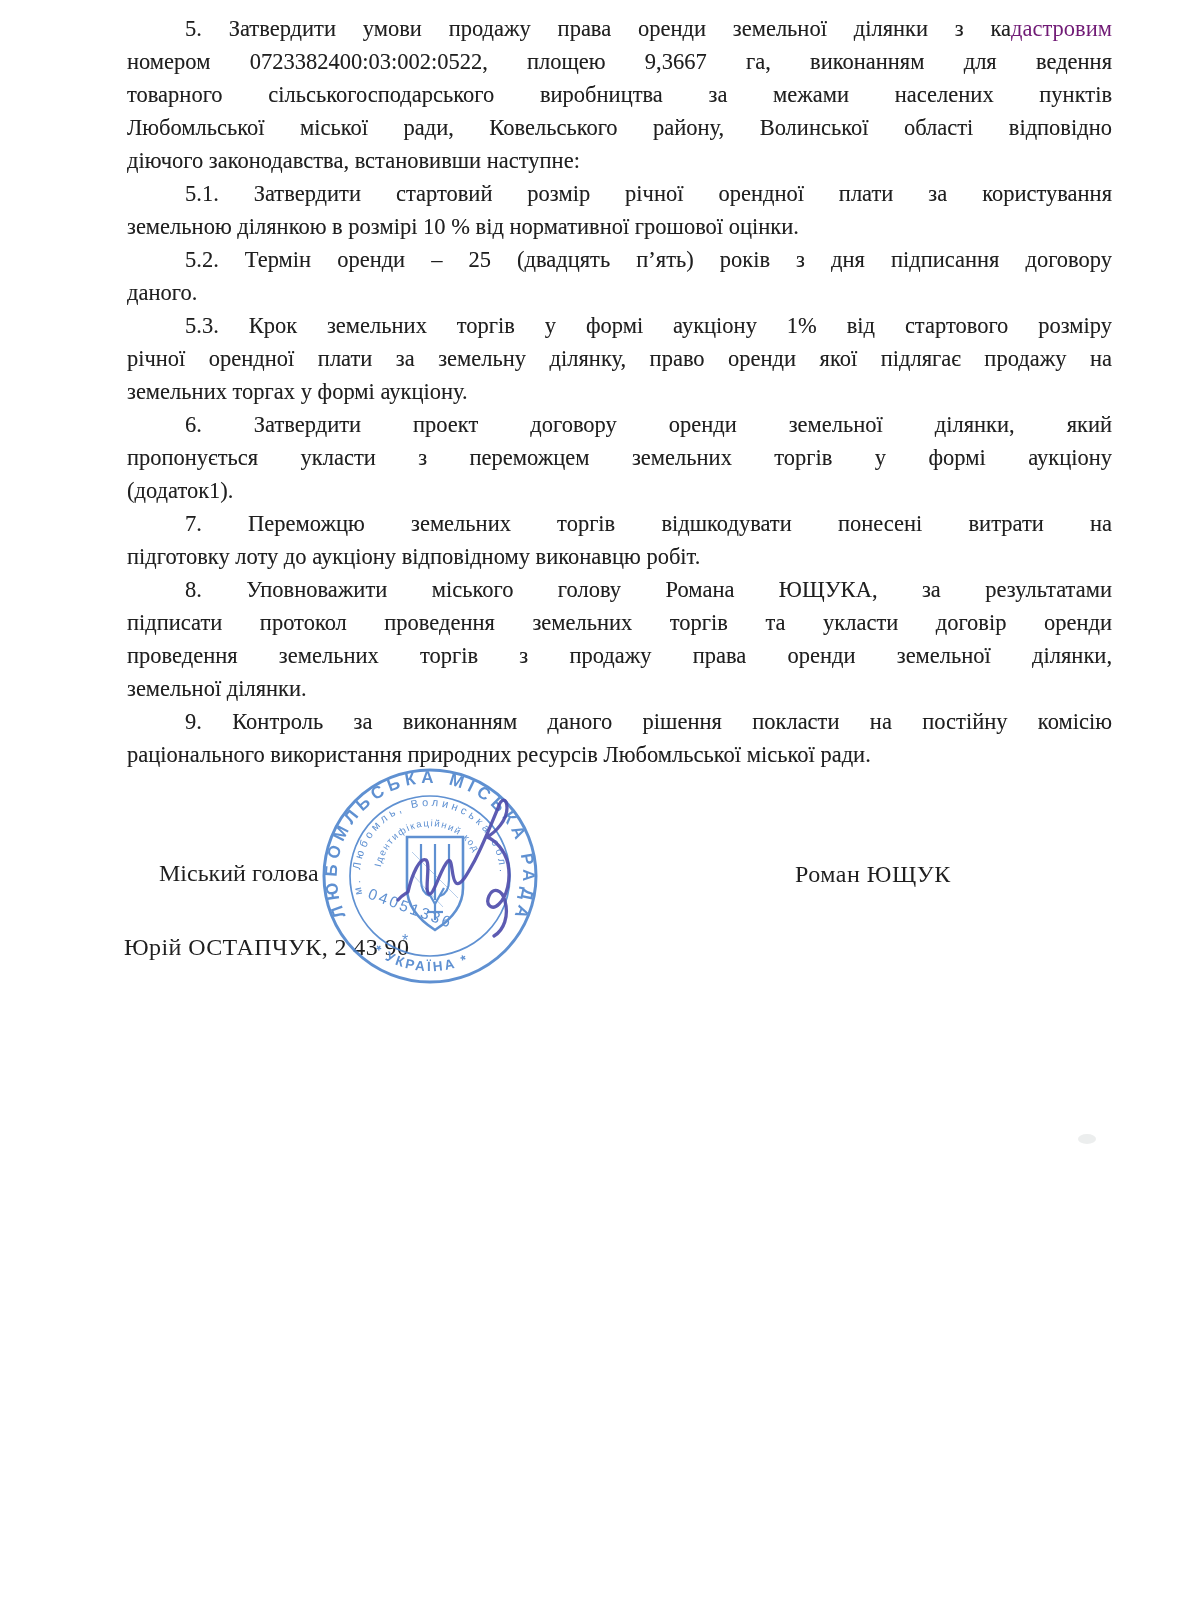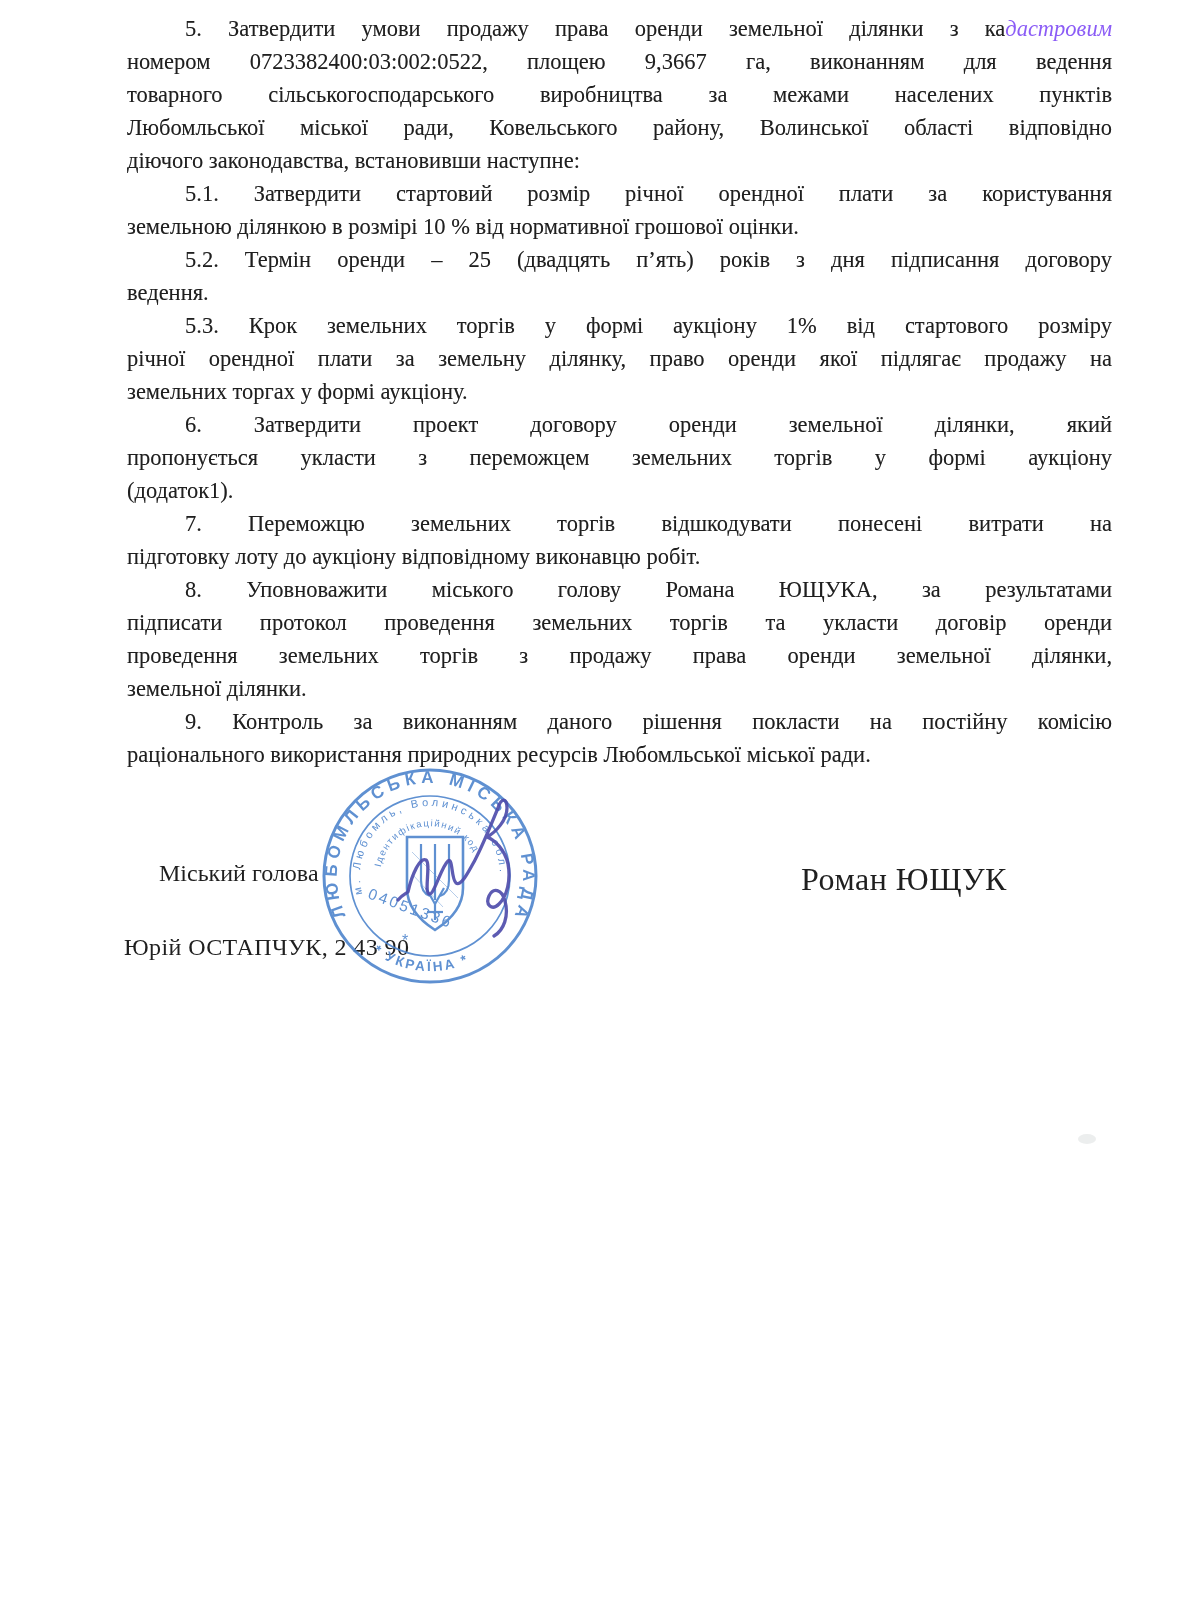--- a/index.html
+++ b/index.html
@@ -11,24 +11,24 @@
     color:#1f1f1f;
   }
   .doc{
     position:absolute;left:127px;top:12px;width:985px;
     font-size:22.5px;line-height:33px;
     text-shadow:0 0 0.6px rgba(25,25,25,0.35);
   }
   .line{text-align:justify;text-align-last:justify;}
   .line.last{text-align-last:left;}
   .line.indent{text-indent:58px;}
-  .faded{color:#8b5cf6;text-shadow:none;font-style:italic;}
+  .faded{color:#701a75;text-shadow:none;}
   .sig-title{position:absolute;left:125px;top:860px;font-size:24px;margin-left:34px;}
   .sig-sub{position:absolute;left:124px;top:934px;font-size:24px;letter-spacing:.4px;text-align:right;}
-  .sig-name{position:absolute;left:795px;top:861px;font-size:32px;letter-spacing:.5px;margin-left:6px;}
+  .sig-name{position:absolute;left:795px;top:861px;font-size:24px;letter-spacing:.5px;}
   .stamp-wrap{position:absolute;left:295px;top:740px;width:280px;height:280px;}
   .stamp-wrap svg{width:100%;height:100%;}
   .stamp-text{font-family:"Liberation Sans","DejaVu Sans",sans-serif;fill:#4e85cd;}
   .smudge{position:absolute;left:1078px;top:1134px;width:18px;height:10px;
     background:#eceeee;border-radius:50%;}
 </style>
 </head>
 <body>
 
 <div class="doc">
@@ -38,21 +38,21 @@
     <div class="line">товарного сільськогосподарського виробництва за межами населених пунктів</div>
     <div class="line">Любомльської міської ради, Ковельського району, Волинської області відповідно</div>
     <div class="line last">діючого законодавства, встановивши наступне:</div>
   </div>
   <div>
     <div class="line indent">5.1. Затвердити стартовий розмір річної орендної плати за користування</div>
     <div class="line last">земельною ділянкою в розмірі 10 % від нормативної грошової оцінки.</div>
   </div>
   <div>
     <div class="line indent">5.2. Термін оренди – 25 (двадцять п’ять) років з дня підписання договору</div>
-    <div class="line last">ведення.</div>
+    <div class="line last">даного.</div>
   </div>
   <div>
     <div class="line indent">5.3. Крок земельних торгів у формі аукціону 1% від стартового розміру</div>
     <div class="line">річної орендної плати за земельну ділянку, право оренди якої підлягає продажу на</div>
     <div class="line last">земельних торгах у формі аукціону.</div>
   </div>
   <div>
     <div class="line indent">6. Затвердити проект договору оренди земельної ділянки, який</div>
     <div class="line">пропонується укласти з переможцем земельних торгів у формі аукціону</div>
     <div class="line last">(додаток1).</div>

